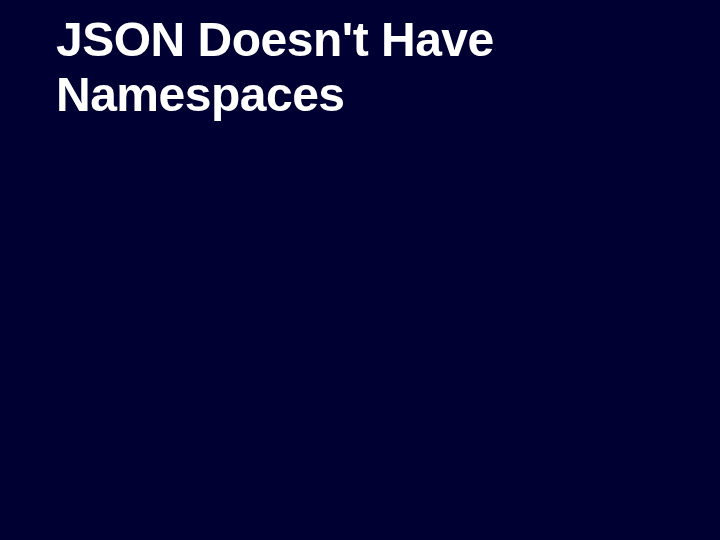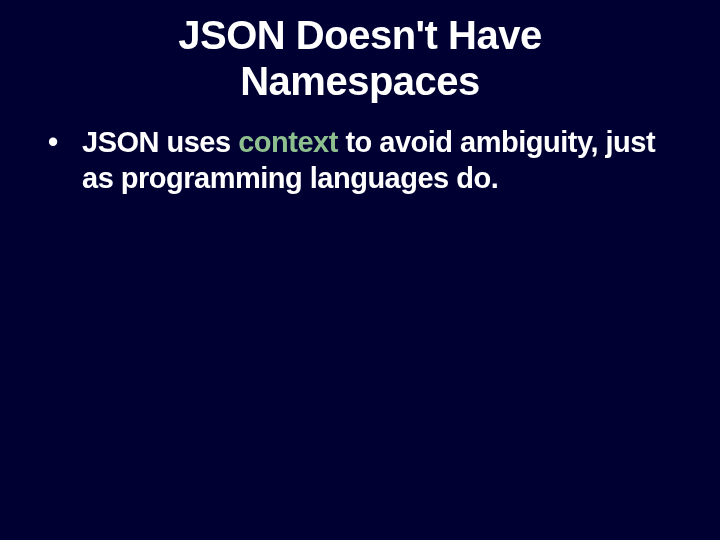--- a/index.html
+++ b/index.html
@@ -4,26 +4,26 @@
   <style>
     * { margin: 0; padding: 0; box-sizing: border-box; }
     html, body { width: 720px; height: 540px; overflow: hidden; }
     body {
       background: #000033;
       font-family: Verdana, Geneva, sans-serif;
       color: #ffffff;
       padding: 12px 36px 0 36px;
     }
     .title {
-      text-align: center;
+      text-align: left;
       font-weight: 900;
-      font-size: 40px;
+      font-size: 48px;
       line-height: 1.15;
       letter-spacing: -0.5px;
-      margin-bottom: 20px;
+      margin-bottom: 12px;
       padding: 0 20px;
     }
     .bullets {
       list-style: none;
       padding-left: 12px;
     }
     .bullets li {
       position: relative;
       font-weight: 900;
       font-size: 29px;
@@ -40,16 +40,13 @@
       font-size: 29px;
     }
     .hl { color: #8ebf8e; }
   </style>
 </head>
 <body>
 
 <h1 class="title">JSON Doesn't Have Namespaces</h1>
 
 <ul class="bullets">
-  <li>
-    <span>JSON uses </span><span class="hl">context</span><span> to avoid ambiguity, just as programming languages do.</span>
-  </li>
 </ul>
 
 </body></html>

